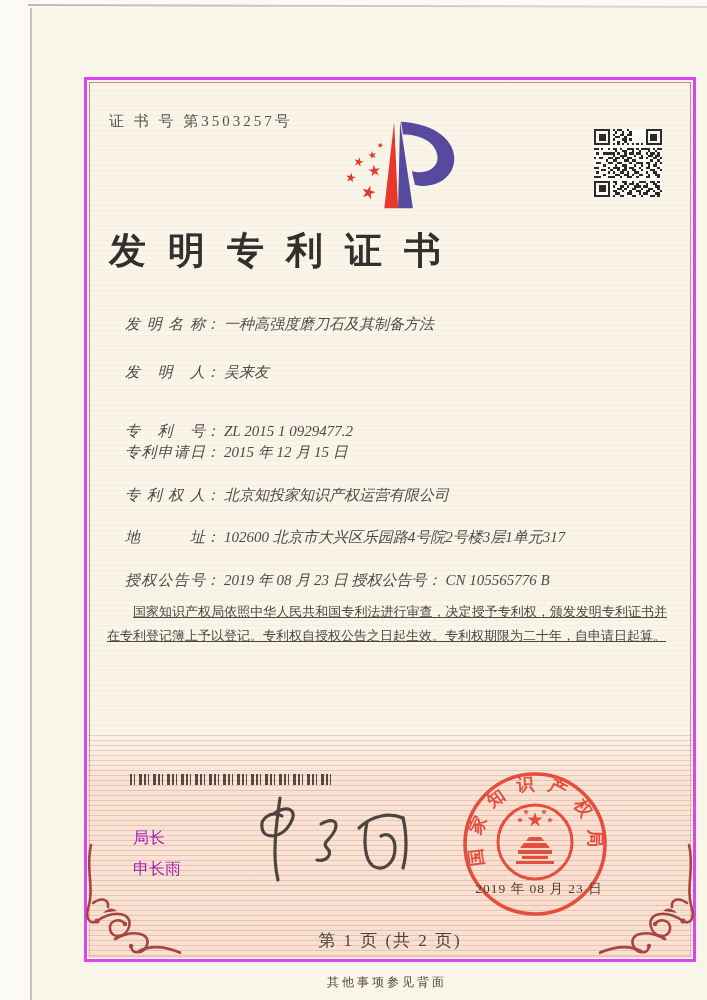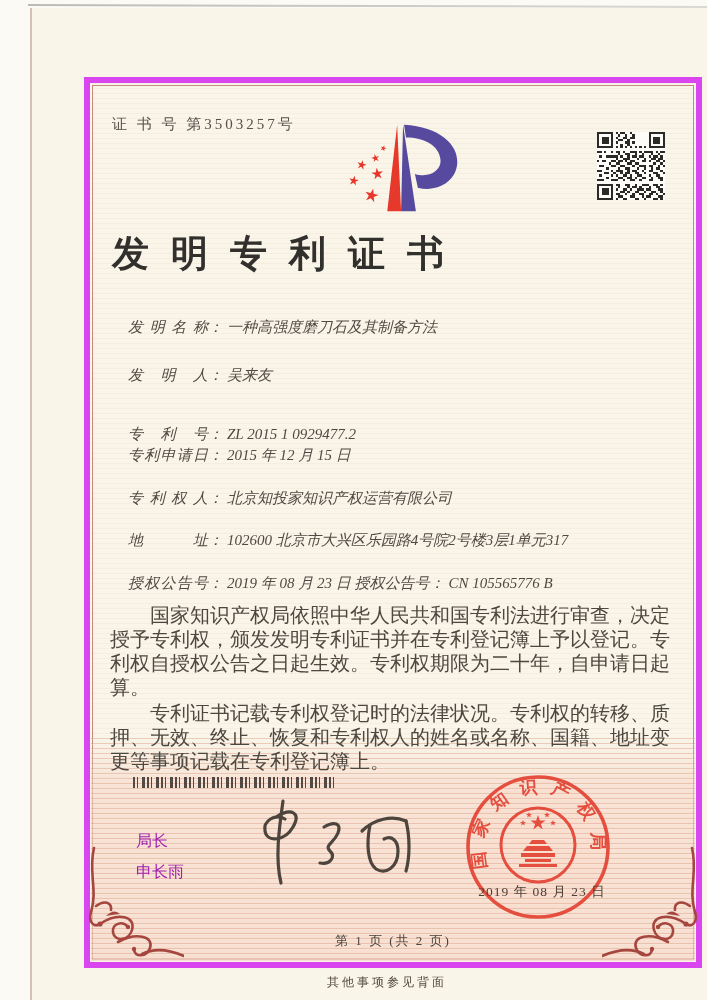--- a/index.html
+++ b/index.html
@@ -5,52 +5,52 @@
   html,body{margin:0;padding:0;}
   body{width:707px;height:1000px;overflow:hidden;background:#fbfaf5;
        font-family:"Liberation Serif","DejaVu Serif",serif;color:#4a453e;}
   .page{position:relative;width:707px;height:1000px;}
   .scan-topline{position:absolute;left:28px;top:5px;right:0;height:2px;
        background:linear-gradient(90deg,#9a9a95,#c9c6bd);opacity:.65;transform:rotate(.15deg);}
   .paper{position:absolute;left:30px;top:8px;width:677px;height:992px;
        background:#f9f5e9;border-left:2px solid rgba(130,70,60,.30);}
   
   .frame{position:absolute;left:84px;top:77px;width:606px;height:879px;
-       border:6px solid #d946ef;}
+       border:3px solid #d946ef;}
   .frame::before{content:"";position:absolute;inset:2px;border:1px solid #c4897a;pointer-events:none;}
   
   .tex-all{position:absolute;inset:0;
        background:repeating-linear-gradient(180deg,rgba(224,166,146,.10) 0 1px,transparent 1px 5px);}
   .tex-band{position:absolute;left:1px;right:1px;top:655px;bottom:1px;
        background:
          repeating-linear-gradient(180deg,rgba(205,120,95,.28) 0 1px,rgba(252,236,226,.25) 1px 2px,transparent 2px 5px),
          linear-gradient(180deg,rgba(246,214,198,0) 0,rgba(246,213,197,.55) 45px,rgba(246,211,194,.62) 100%);}
   .cert-no{position:absolute;left:22px;top:32px;font-size:15px;letter-spacing:3px;color:#55504a;}
   .logo{position:absolute;left:248px;top:33px;width:138px;height:104px;}
   .qr{position:absolute;left:507px;top:49px;width:68px;height:68px;}
   .title{position:absolute;left:0;top:146px;width:100%;
        font-size:37px;font-weight:600;color:#31302d;letter-spacing:22px;padding-left:22px;box-sizing:border-box;}
   .rows{position:absolute;left:38px;top:0;right:20px;}
   .row{position:absolute;left:0;right:0;font-size:15px;color:#4e4a43;white-space:nowrap;font-style:italic;}
   .r1{top:235px}.r2{top:283px}.r3{top:342px}.r4{top:363px}.r5{top:406px}.r6{top:448px}.r7{top:491px}
   .flabel{display:inline-block;width:80px;text-align:justify;text-align-last:justify;vertical-align:top;}
   .flabel.auto{width:auto;text-align-last:auto;}
   .fcolon{display:inline-block;margin-right:4px;}
   .pair2{}
-  .paras{position:absolute;left:20px;right:26px;top:520px;font-size:20px;
-       line-height:24px;text-align:justify;color:#4c473f;}
+  .paras{position:absolute;left:20px;right:26px;top:520px;font-size:13px;
+       line-height:24px;text-align:justify;color:#4c473f;text-decoration:underline;}
   .paras p{margin:0 0 2px 0;text-indent:2em;}
   .barcode{position:absolute;left:43px;top:694px;width:205px;height:11px;opacity:.85;
        background:repeating-linear-gradient(90deg,#35302b 0 2px,transparent 2px 4px,#35302b 4px 5px,transparent 5px 9px,#35302b 9px 12px,transparent 12px 14px);}
   .signer{position:absolute;left:46px;top:742px;font-size:16px;color:#a21caf;line-height:31px;}
   .sig{position:absolute;left:148px;top:712px;width:210px;height:98px;}
   .seal{position:absolute;left:362px;top:678px;width:172px;height:172px;}
   .seal-date{position:absolute;left:372px;top:800px;width:160px;text-align:center;
        font-size:13.5px;letter-spacing:1px;color:#4c3e35;}
-  .pageno{position:absolute;left:0;right:0;top:849px;text-align:center;font-size:13px;
+  .pageno{position:absolute;left:0;right:0;top:849px;text-align:center;font-size:17px;
        letter-spacing:2px;color:#4c443c;}
   .backnote{position:absolute;left:84px;width:606px;top:966px;text-align:center;
        font-size:12px;letter-spacing:3px;color:#55493f;}
   .corner{position:absolute;width:100px;height:120px;bottom:-4px;}
   .corner.l{left:-6px;}
   .corner.r{right:-6px;transform:scaleX(-1);}
 </style>
 </head>
 <body>
 
@@ -126,21 +126,20 @@
           <span class="flabel">地址</span><span class="fcolon">：</span><span>102600 北京市大兴区乐园路4号院2号楼3层1单元317</span>
         </div>
         <div class="row r7">
           <span class="flabel">授权公告号</span><span class="fcolon">：</span><span>2019 年 08 月 23 日</span>
           <span class="pair2"><span class="flabel auto">授权公告号</span><span class="fcolon">：</span><span>CN 105565776 B</span></span>
         </div>
       </div>
 
       <div class="paras">
         <p>国家知识产权局依照中华人民共和国专利法进行审查，决定授予专利权，颁发发明专利证书并在专利登记簿上予以登记。专利权自授权公告之日起生效。专利权期限为二十年，自申请日起算。</p>
-        <p>专利证书记载专利权登记时的法律状况。专利权的转移、质押、无效、终止、恢复和专利权人的姓名或名称、国籍、地址变更等事项记载在专利登记簿上。</p>
       </div>
 
       <div class="barcode"></div>
 
       <div class="signer">
         <div>局长</div>
         <div>申长雨</div>
       </div>
 
       <svg class="sig" viewBox="0 0 210 98">

